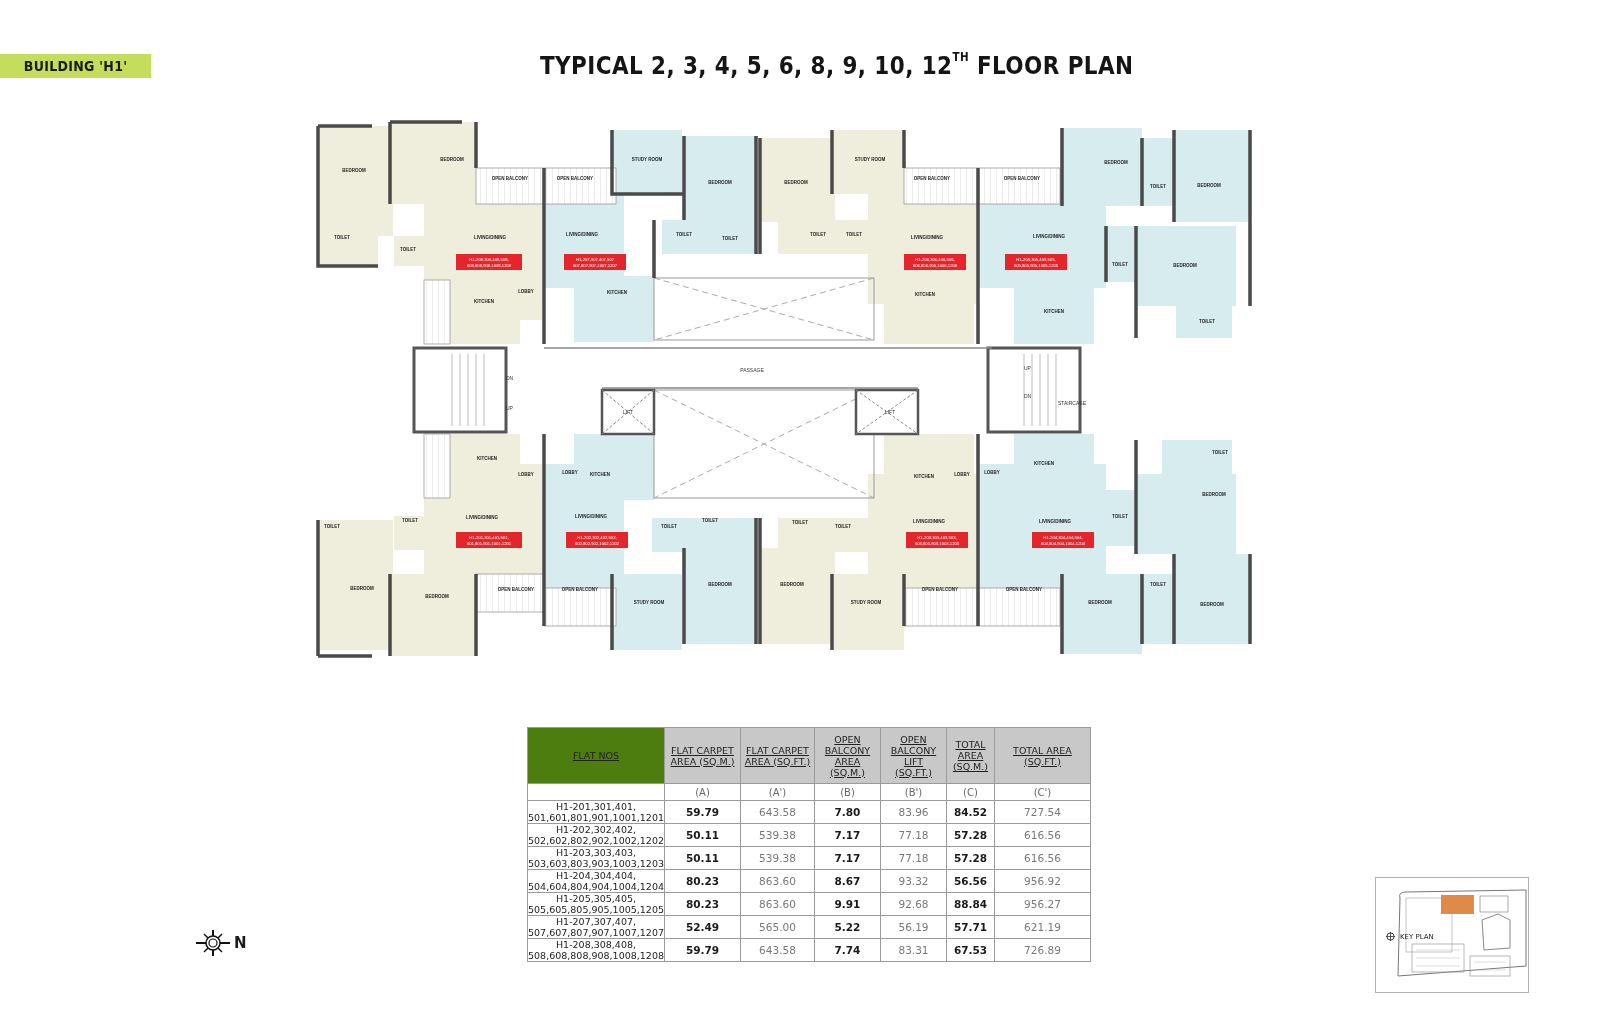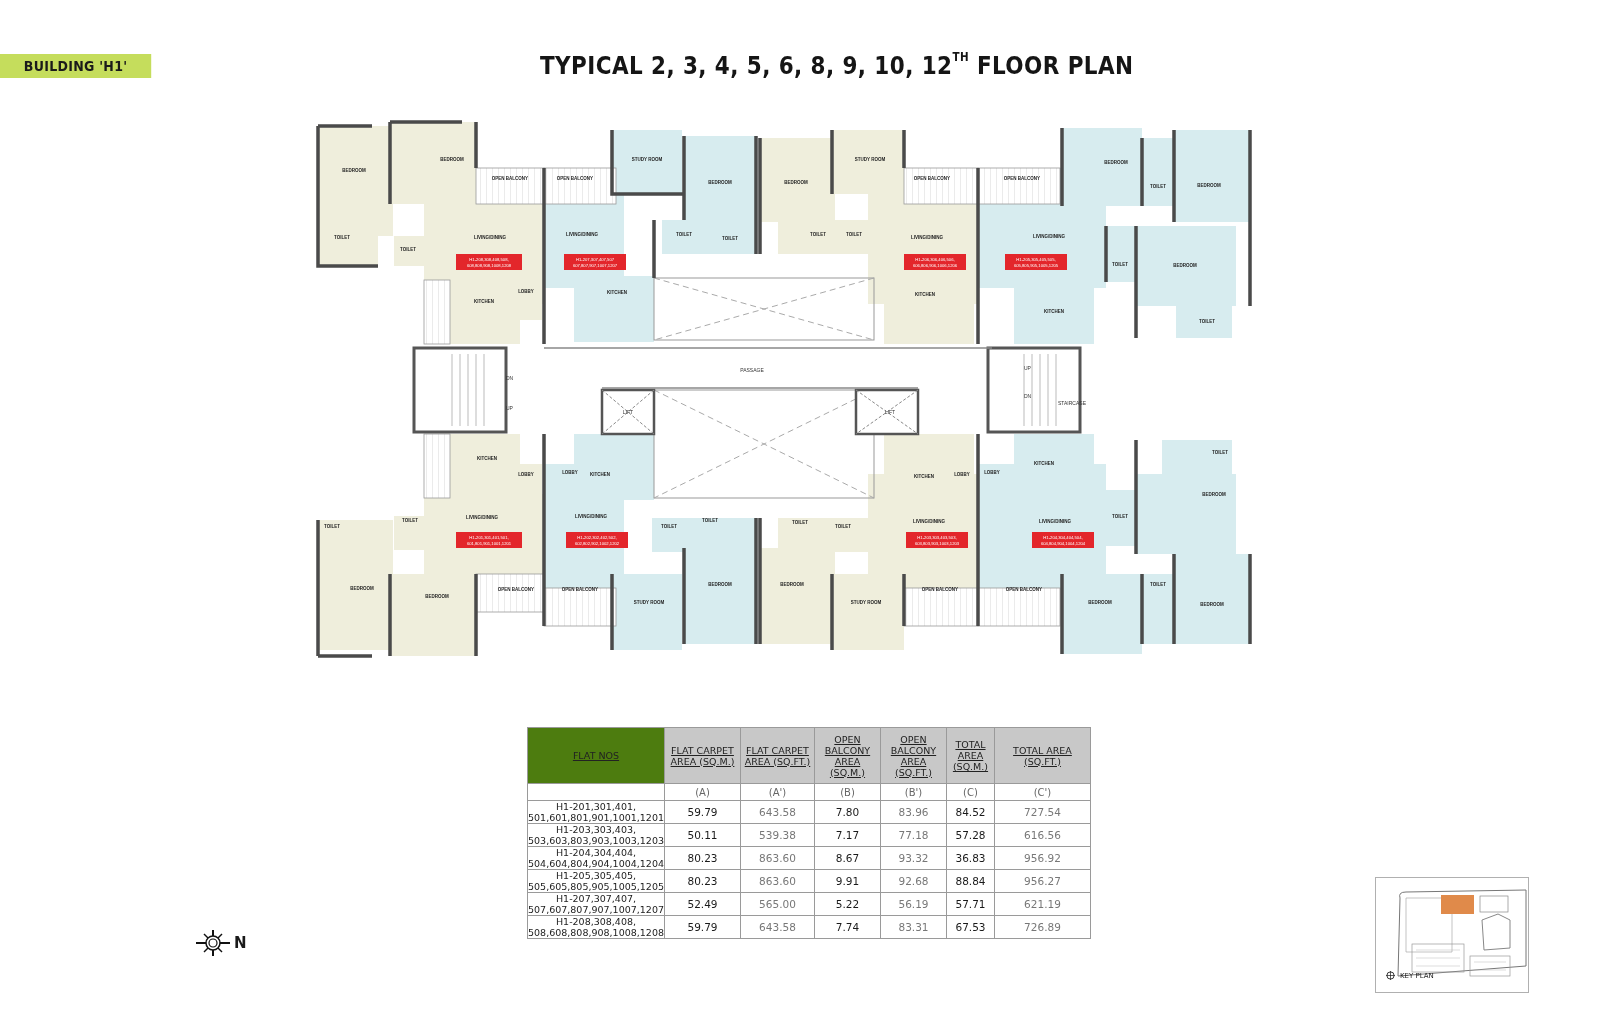--- a/index.html
+++ b/index.html
@@ -25,28 +25,28 @@
 
   .area-table {
     position: absolute; left: 527px; top: 727px; border-collapse: collapse;
     font-family: "DejaVu Sans", sans-serif; font-size: 9.5px;
   }
   .area-table th, .area-table td { border: 1px solid #9a9a9a; text-align: center; }
   .area-table th { background: #c8c8c8; font-weight: normal; color: #222; line-height: 11px; padding: 2px 3px; height: 56px; text-decoration: underline; }
   .area-table th.flat-head { background: #4d7c0f; width: 129px; }
   .area-table .ref-row td { height: 17px; color: #666; font-size: 10px; }
   .area-table td.flat { font-size: 9.5px; line-height: 11px; color: #222; height: 17px; width: 129px; }
-  .area-table td.bold { font-weight: normal; color: #1a1a1a; font-size: 10.5px; }
+  .area-table td.bold { font-weight: bold; color: #1a1a1a; font-size: 10.5px; }
   .area-table td.light { color: #777; font-size: 10.5px; margin-left: 16px; }
 
   .compass { position: absolute; left: 196px; top: 928px; display: flex; align-items: center; }
   .compass-n { font-weight: bold; font-size: 15px; margin-left: 4px; font-family: "DejaVu Sans", sans-serif; }
 
   .key-plan { position: absolute; left: 1375px; top: 877px; width: 154px; height: 116px; border: 1px solid #b0b0b0; background: #fff; }
-  .key-plan-label { position: absolute; left: 1386px; top: 971px; font-size: 7px; display: flex; align-items: center; gap: 5px; font-family: "DejaVu Sans", sans-serif; }
+  .key-plan-label { position: absolute; left: 1386px; top: 932px; font-size: 7px; display: flex; align-items: center; gap: 5px; font-family: "DejaVu Sans", sans-serif; }
 </style>
 </head>
 <body>
 
 <div class="building-tag">BUILDING 'H1'</div>
 
 <div class="page-title">
   <span>TYPICAL 2, 3, 4, 5, 6, 8, 9, 10, 12</span><sup>TH</sup><span> FLOOR PLAN</span>
 </div>
 
@@ -318,21 +318,21 @@
 </svg>
 </div>
 
 <table class="area-table">
   <thead>
     <tr>
       <th class="flat-head">FLAT NOS</th>
       <th style="width:76px">FLAT CARPET AREA (SQ.M.)</th>
       <th style="width:74px">FLAT CARPET AREA (SQ.FT.)</th>
       <th style="width:66px">OPEN BALCONY AREA (SQ.M.)</th>
-      <th style="width:66px">OPEN BALCONY AREA (SQ.FT.)</th>
+      <th style="width:66px">OPEN BALCONY LIFT (SQ.FT.)</th>
       <th style="width:48px">TOTAL AREA (SQ.M.)</th>
       <th style="width:96px">TOTAL AREA (SQ.FT.)</th>
     </tr>
   </thead>
   <tbody id="tbody">
     <tr class="ref-row">
       <td></td>
       <td>(A)</td>
       <td>(A')</td>
       <td>(B)</td>
@@ -347,40 +347,52 @@
         </td>
         <td class="bold">59.79</td>
         <td class="light">643.58</td>
         <td class="bold">7.80</td>
         <td class="light">83.96</td>
         <td class="bold">84.52</td>
         <td class="light">727.54</td>
       </tr>
       <tr>
         <td class="flat">
-          <div>H1-203,303,403,</div>
-          <div>503,603,803,903,1003,1203</div>
+          <div>H1-202,302,402,</div>
+          <div>502,602,802,902,1002,1202</div>
         </td>
         <td class="bold">50.11</td>
         <td class="light">539.38</td>
         <td class="bold">7.17</td>
         <td class="light">77.18</td>
         <td class="bold">57.28</td>
         <td class="light">616.56</td>
       </tr>
       <tr>
         <td class="flat">
+          <div>H1-203,303,403,</div>
+          <div>503,603,803,903,1003,1203</div>
+        </td>
+        <td class="bold">50.11</td>
+        <td class="light">539.38</td>
+        <td class="bold">7.17</td>
+        <td class="light">77.18</td>
+        <td class="bold">57.28</td>
+        <td class="light">616.56</td>
+      </tr>
+      <tr>
+        <td class="flat">
           <div>H1-204,304,404,</div>
           <div>504,604,804,904,1004,1204</div>
         </td>
         <td class="bold">80.23</td>
         <td class="light">863.60</td>
         <td class="bold">8.67</td>
         <td class="light">93.32</td>
-        <td class="bold">36.83</td>
+        <td class="bold">56.56</td>
         <td class="light">956.92</td>
       </tr>
       <tr>
         <td class="flat">
           <div>H1-205,305,405,</div>
           <div>505,605,805,905,1005,1205</div>
         </td>
         <td class="bold">80.23</td>
         <td class="light">863.60</td>
         <td class="bold">9.91</td>

